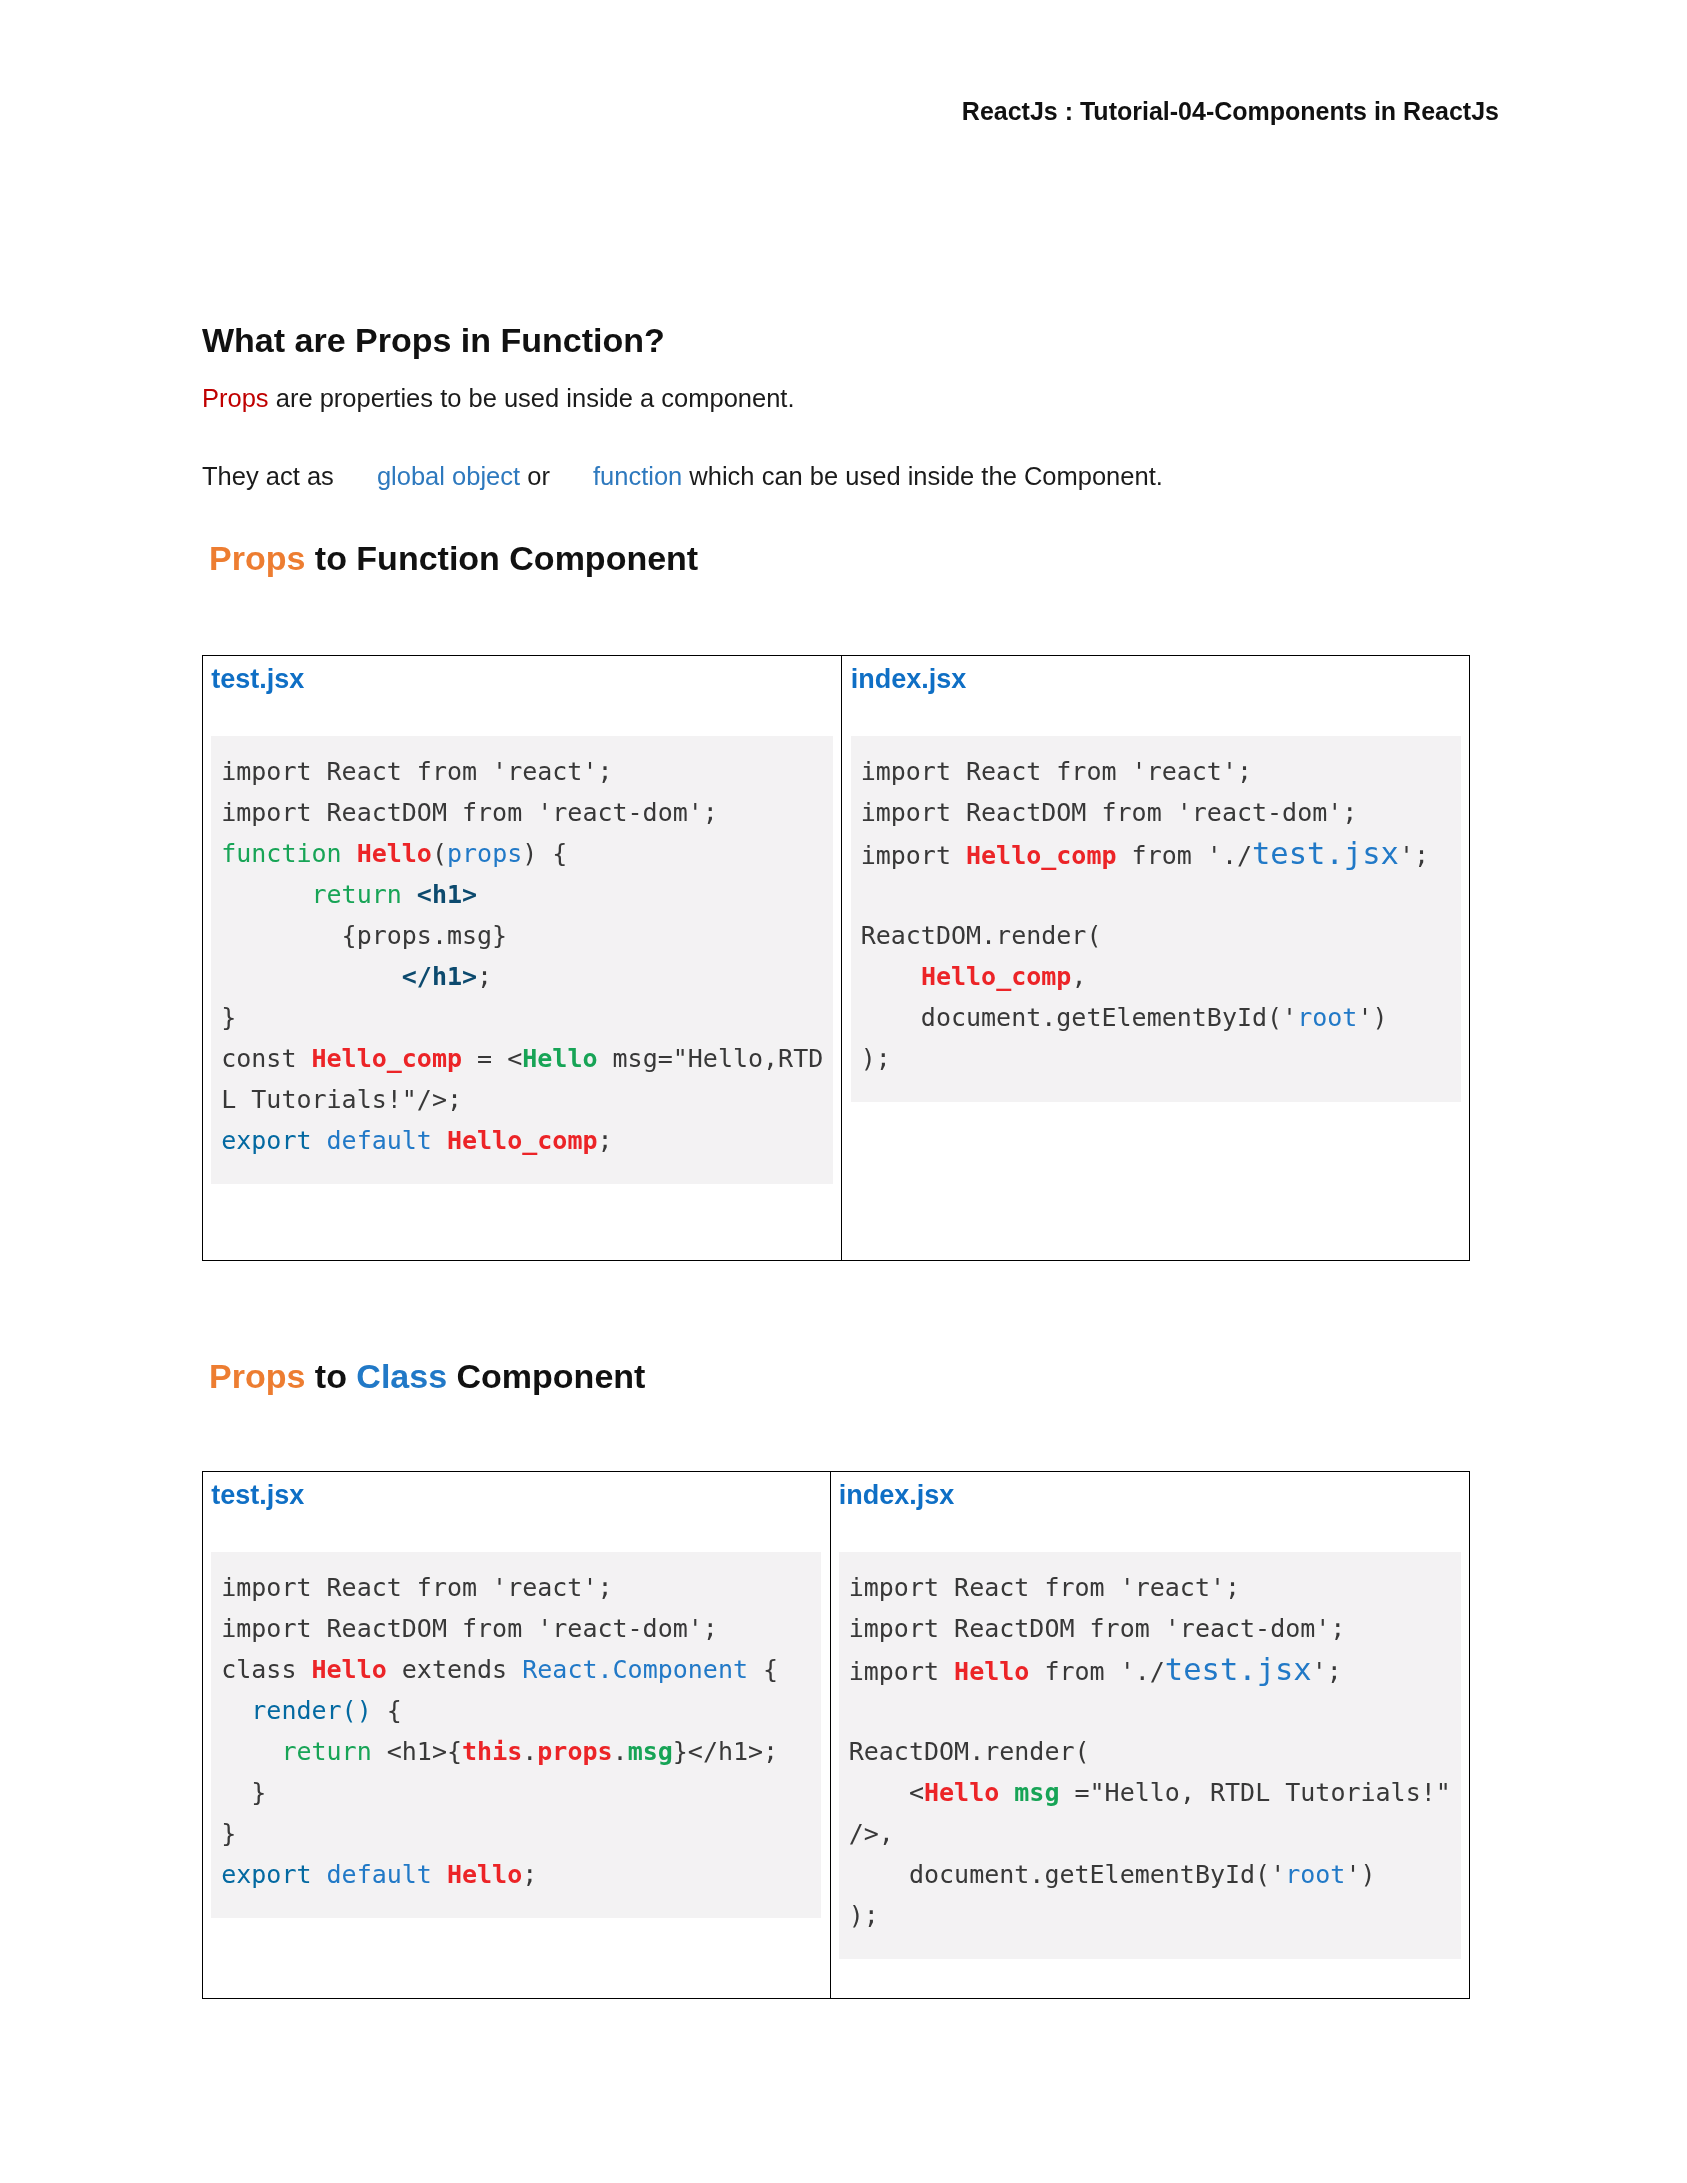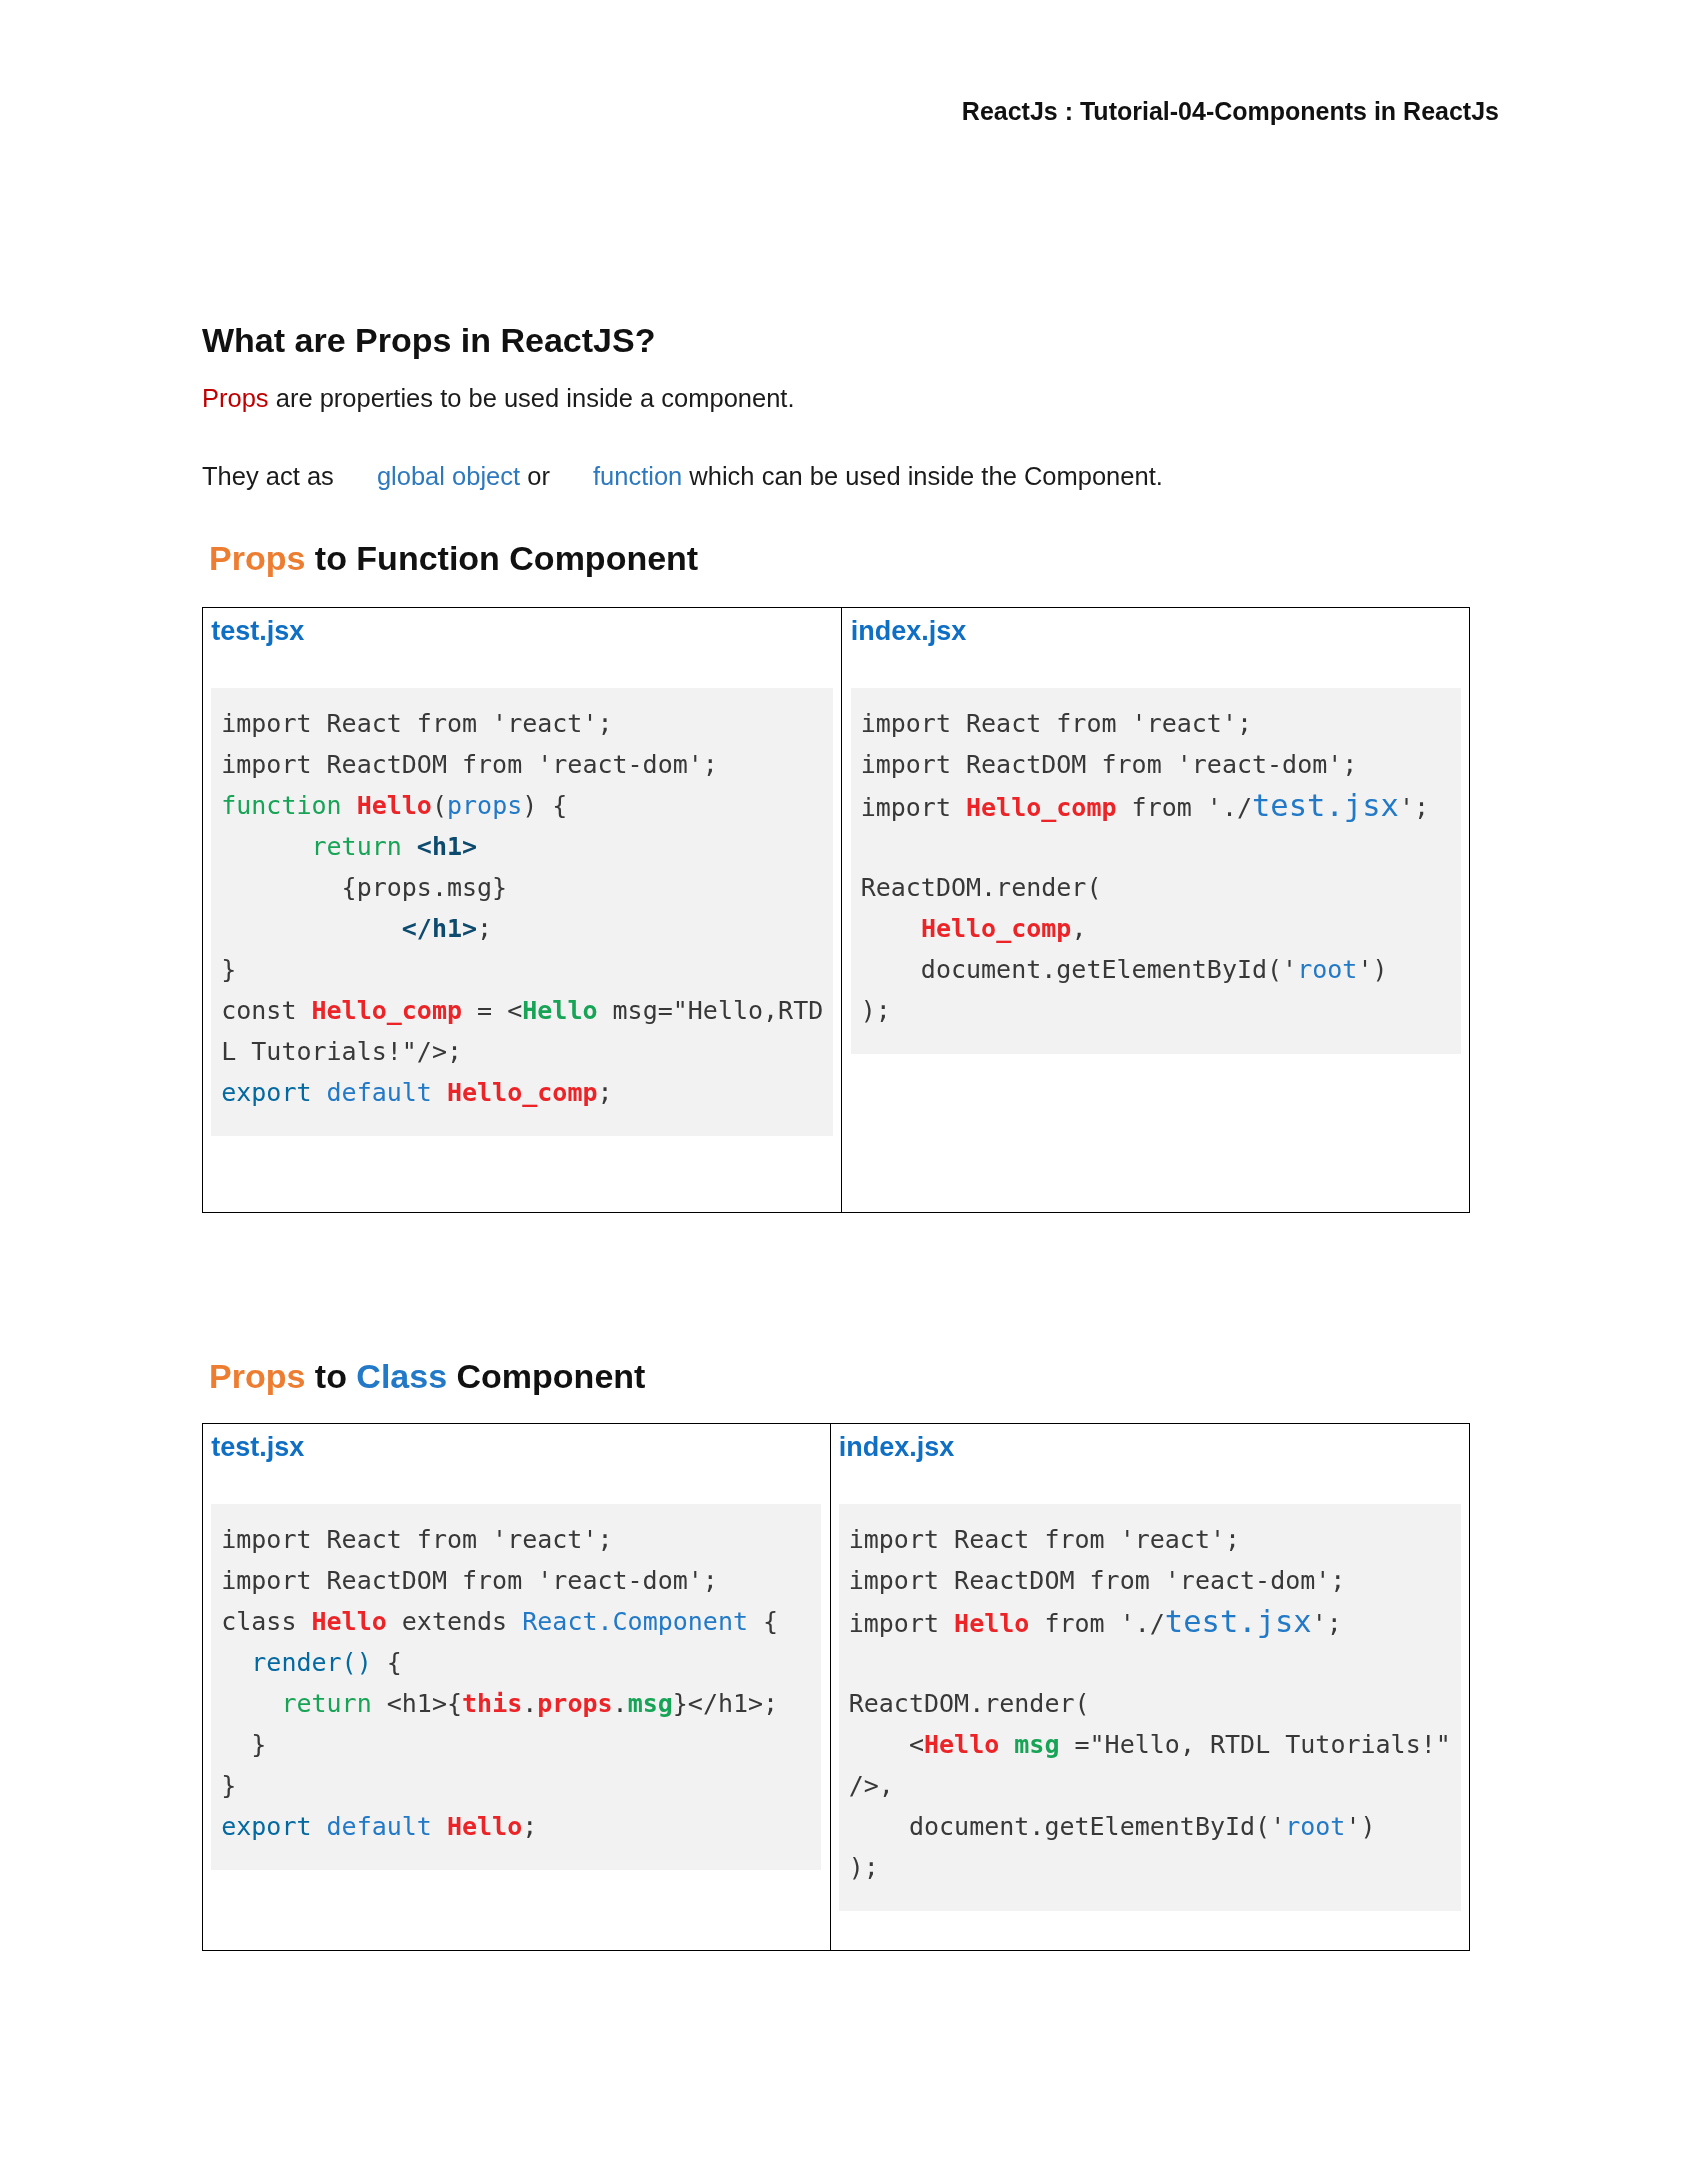--- a/index.html
+++ b/index.html
@@ -37,20 +37,21 @@
   .tok-blue{color:#2179C7;}
   .tok-plain{color:inherit;}
 
   .code-table{
     position:absolute;left:0;
     width:1268px;
     border:1.6px solid #000;
     display:flex;
     box-sizing:border-box;
     background:#fff;
+    margin-top:48px;
   }
   .table-1{top:607px;height:606px;}
   .table-2{top:1423px;height:528px;}
   .code-cell{box-sizing:border-box;padding:8.2px;}
   .cell-left{width:647px;border-right:1.6px solid #000;}
   .cell-right{width:654px;}
   .filename{
     margin:0;
     font-size:27px;font-weight:bold;color:#0F6FC5;
   }
@@ -77,21 +78,21 @@
 </style>
 </head>
 <body>
 
 <div class="page">
 
   <div class="doc-header">ReactJs : Tutorial-04-Components in ReactJs</div>
 
   <div class="content">
 
-    <h1 class="h-main">What are Props in ReactJS?</h1>
+    <h1 class="h-main">What are Props in Function?</h1>
 
     <p class="para para-1"><span class="tok-red">Props</span><span class="tok-plain"> are properties to be used inside a component.</span></p>
     <p class="para para-2"><span class="tok-plain">They act as </span><span class="tok-link">global object</span><span class="tok-plain"> or </span><span class="tok-link">function</span><span class="tok-plain"> which can be used inside the Component.</span></p>
 
     <h2 class="h-section h-sec-1"><span class="tok-orange">Props</span><span class="tok-plain"> to Function Component</span></h2>
 
     <div class="code-table table-1">
       <div class="code-cell cell-left">
         <h3 class="filename">test.jsx</h3>
         <div class="code"><div class="code-line"><span class="ct-p">import React from 'react';</span></div><div class="code-line"><span class="ct-p">import ReactDOM from 'react-dom';</span></div><div class="code-line"><span class="ct-g">function </span><span class="ct-r">Hello</span><span class="ct-p">(</span><span class="ct-b">props</span><span class="ct-p">) {</span></div><div class="code-line"><span class="ct-p">      </span><span class="ct-g">return </span><span class="ct-drb">&lt;h1&gt;</span></div><div class="code-line"><span class="ct-p">        {props.msg}</span></div><div class="code-line"><span class="ct-p">            </span><span class="ct-drb">&lt;/h1&gt;</span><span class="ct-p">;</span></div><div class="code-line"><span class="ct-p">}</span></div><div class="code-line"><span class="ct-p">const </span><span class="ct-r">Hello_comp</span><span class="ct-p"> = &lt;</span><span class="ct-gb">Hello</span><span class="ct-p"> msg="Hello,RTD</span></div><div class="code-line"><span class="ct-p">L Tutorials!"/&gt;;</span></div><div class="code-line"><span class="ct-dr">export </span><span class="ct-b">default </span><span class="ct-r">Hello_comp</span><span class="ct-p">;</span></div></div>

